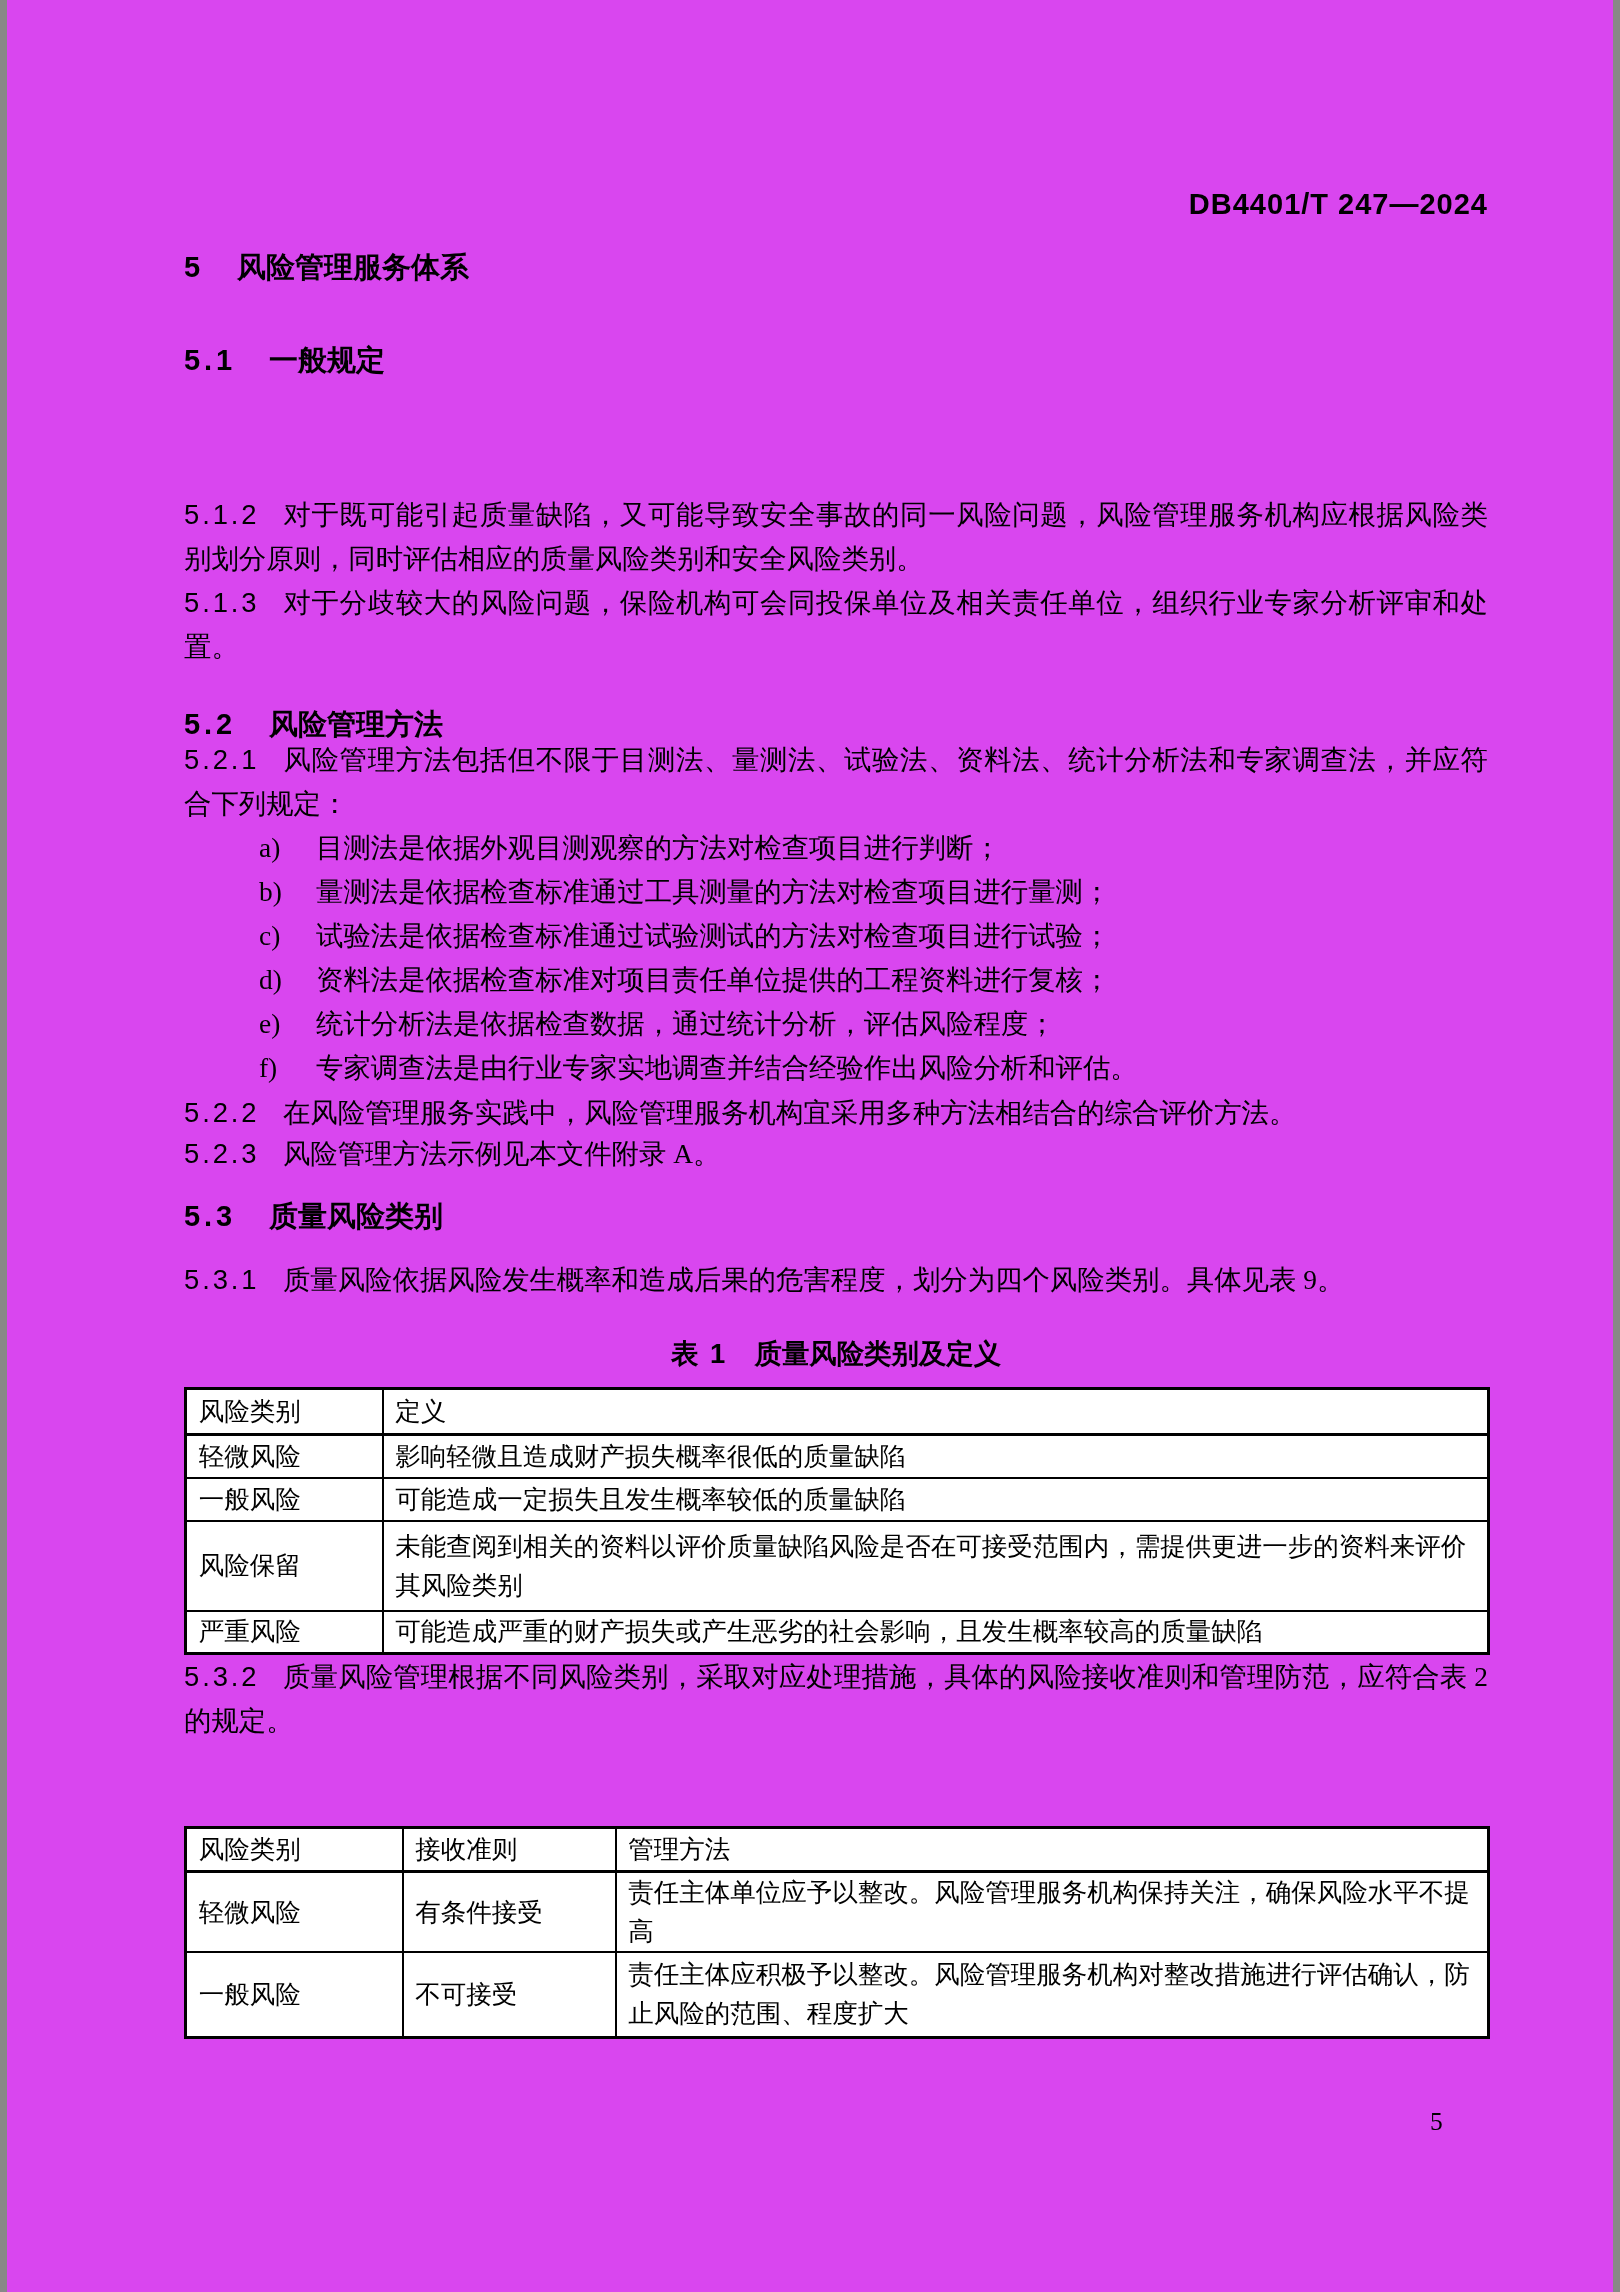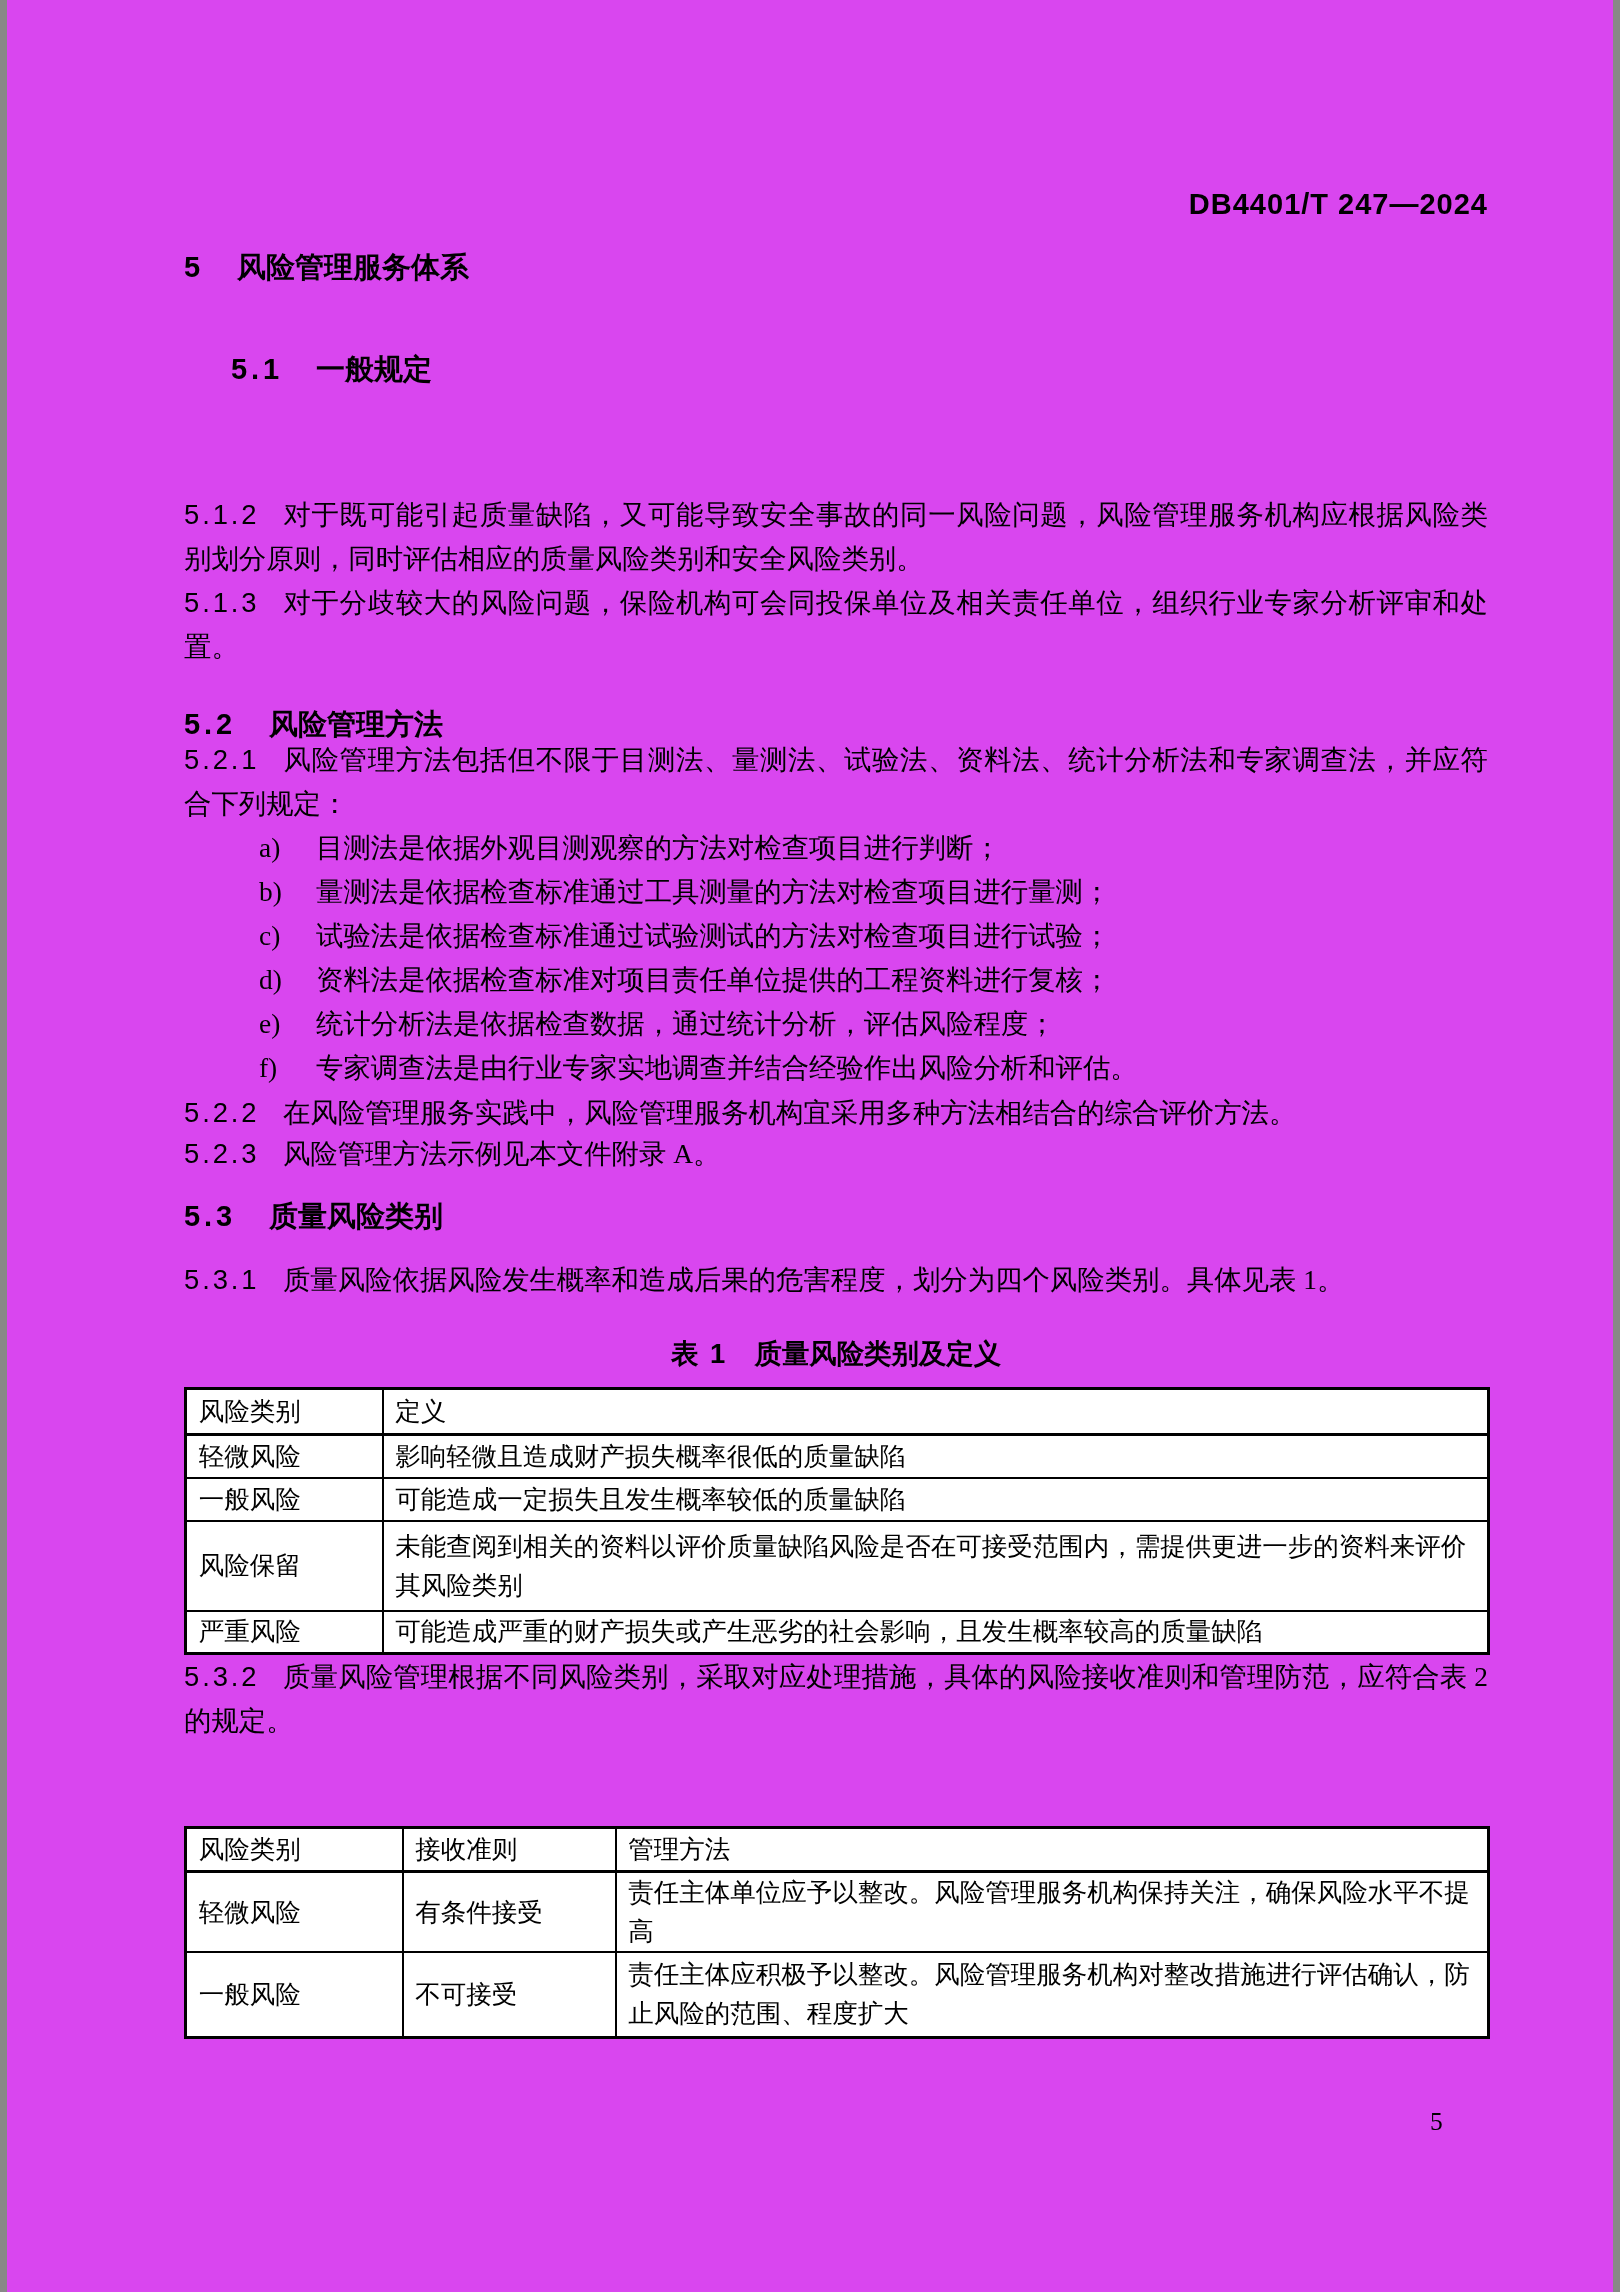--- a/index.html
+++ b/index.html
@@ -83,21 +83,21 @@
 <body>
 
 <div class="page">
 
   <div class="abs doc-code">DB4401/T 247—2024</div>
 
   <div class="abs heading" style="top:248px;">
     <span class="num">5</span><span>风险管理服务体系</span>
   </div>
 
-  <div class="abs heading" style="top:350px;margin-left:47px;">
+  <div class="abs heading" style="top:341px;">
     <span class="num">5.1</span><span>一般规定</span>
   </div>
 
 
   <p class="abs clause" style="top:493px;">
     <span class="cnum">5.1.2</span><span>对于既可能引起质量缺陷，又可能导致安全事故的同一风险问题，风险管理服务机构应根据风险类别划分原则，同时评估相应的质量风险类别和安全风险类别。</span>
   </p>
 
   <p class="abs clause" style="top:581px;">
     <span class="cnum">5.1.3</span><span>对于分歧较大的风险问题，保险机构可会同投保单位及相关责任单位，组织行业专家分析评审和处置。</span>
@@ -126,21 +126,21 @@
 
   <p class="abs clause" style="top:1132px;">
     <span class="cnum">5.2.3</span><span>风险管理方法示例见本文件附录 A。</span>
   </p>
 
   <div class="abs heading" style="top:1197px;">
     <span class="num">5.3</span><span>质量风险类别</span>
   </div>
 
   <p class="abs clause" style="top:1258px;">
-    <span class="cnum">5.3.1</span><span>质量风险依据风险发生概率和造成后果的危害程度，划分为四个风险类别。具体见表 1。</span>
+    <span class="cnum">5.3.1</span><span>质量风险依据风险发生概率和造成后果的危害程度，划分为四个风险类别。具体见表 9。</span>
   </p>
 
   <div class="abs tcap" style="top:1335px;">
     <span class="cap-num">表 1</span><span>质量风险类别及定义</span>
   </div>
 
   <table class="std" style="top:1387px; width:1306px;">
     <colgroup>
         <col style="width:197px">
         <col>

